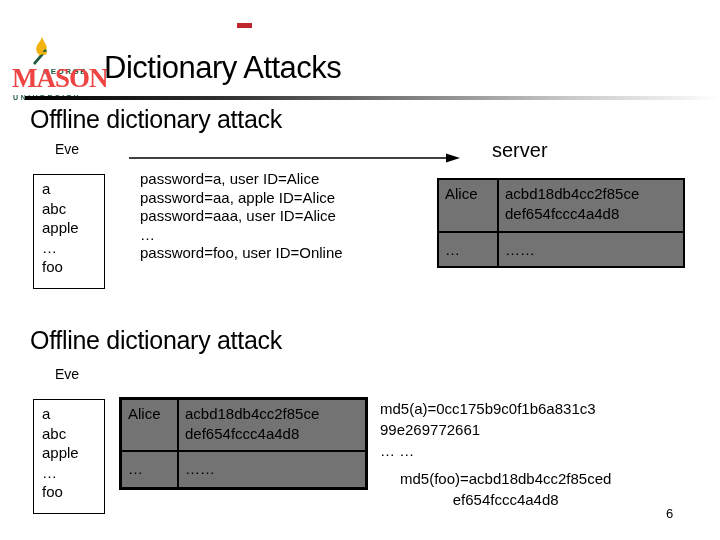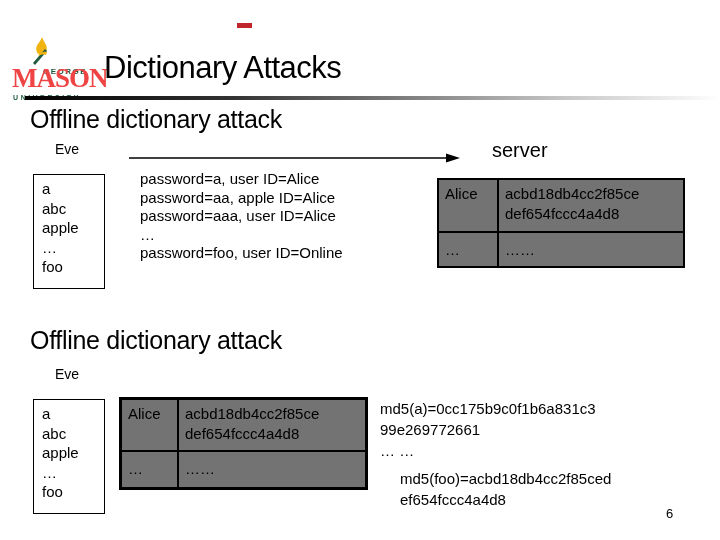--- a/index.html
+++ b/index.html
@@ -76,21 +76,21 @@
   }
   #offline-table {
     left:119px; top:397px; width:249px; height:93px;
     border:3px solid #000;
     grid-template-columns:57px 1fr; grid-template-rows:52px 1fr;
   }
 
   
   .md5-block { position:absolute; font-size:15px; line-height:21px; }
   #md5-a-block   { left:380px; top:386px;margin-top:12px; }
-  #md5-foo-block { left:400px; top:468px; }
+  #md5-foo-block { left:400px; top:468px;text-align:center; }
   .md5-block div { min-height:21px; }
 
   #page-number { left:666px; top:506px; font-size:13px; }
 </style>
 </head>
 <body>
 
 <div class="abs" id="red-dash"></div>
 
 <div class="abs" id="logo">

